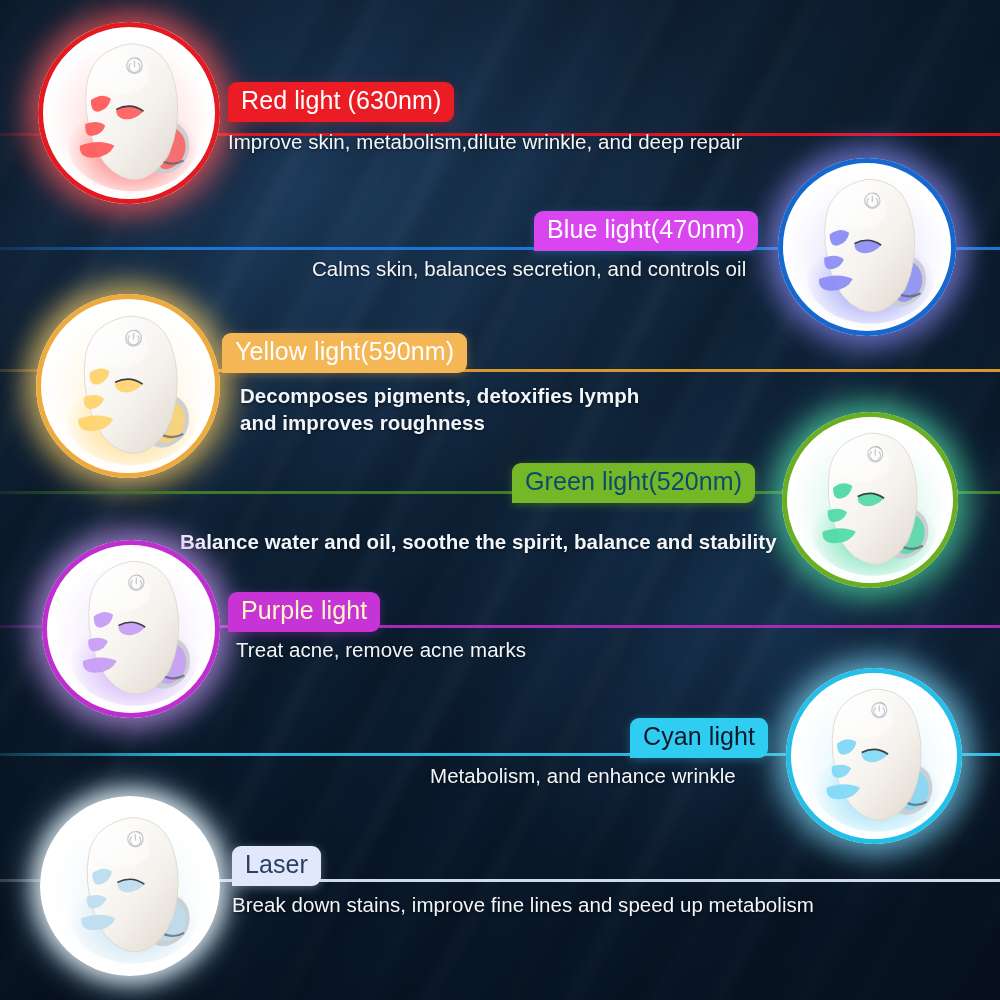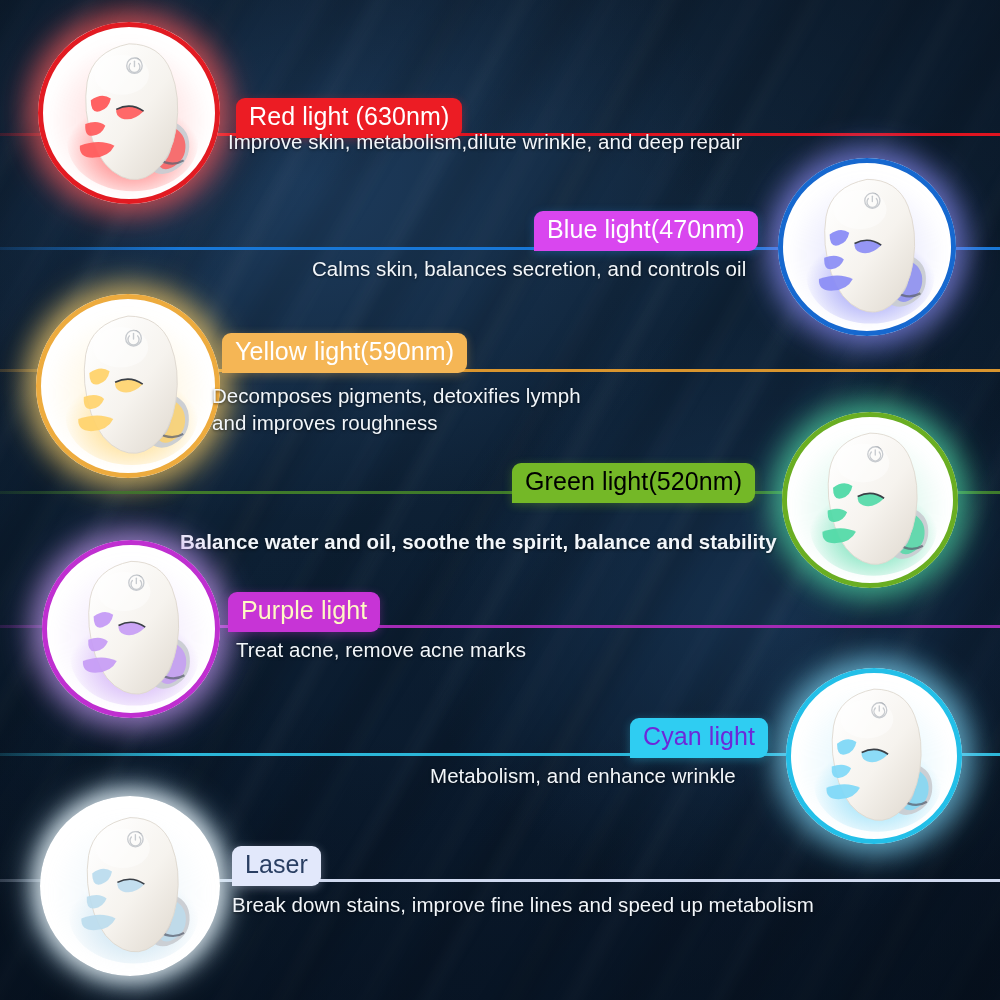--- a/index.html
+++ b/index.html
@@ -162,22 +162,22 @@
 
     <path d="M52 112 q14 -5 22 2 q-4 10 -14 11 q-9 1 -8 -13 z" fill="#ff5a5a" opacity=".92"></path>
     <path d="M46 136 q22 -8 38 0 q-6 12 -22 13 q-17 1 -16 -13 z" fill="#ff5a5a" opacity=".92"></path>
 
     <ellipse cx="92" cy="58" rx="30" ry="22" fill="#ffffff" opacity=".45"></ellipse>
   </svg>
     <div class="ring-stroke" style="border-width:5px; border-color:#e21b22;
                 "></div>
   </div>
 
-    <div class="badge" style="left:236px; top:82px; background:#ec1c24; color:#ffffff;
-                box-shadow:0 2px 10px #ec1c2455;margin-top:16px;">Red light (630nm)</div>
+    <div class="badge" style="left:228px; top:82px; background:#ec1c24; color:#ffffff;
+                box-shadow:0 2px 10px #ec1c2455;">Red light (630nm)</div>
 
     <div class="desc" style="left:228px; top:128px;">Improve skin, metabolism,dilute wrinkle, and deep repair</div>
   </div>
     <div class="row" style="top:0;">
 
     <div class="accent-line" style="top:247px; background:linear-gradient(90deg, #1877d633 0%, #1877d6 18%, #1877d6 100%);"></div>
 
   <div class="mask-wrap" style="left:778px; top:158px; width:178px; height:178px;">
     <div class="halo" style="inset:-10px; background:#8a8cf5;"></div>
     <div class="ring" style="box-shadow:0 0 26px 6px #8a8cf566;"></div>
@@ -291,21 +291,21 @@
 
     <ellipse cx="92" cy="58" rx="30" ry="22" fill="#ffffff" opacity=".45"></ellipse>
   </svg>
     <div class="ring-stroke" style="border-width:5px; border-color:#edab3e;
                 "></div>
   </div>
 
     <div class="badge" style="left:222px; top:333px; background:#f5b655; color:#ffffff;
                 box-shadow:0 2px 10px #f5b65555;">Yellow light(590nm)</div>
 
-    <div class="desc" style="left:212px; top:382px;">Decomposes pigments, detoxifies lymph
+    <div class="desc" style="left:240px; top:382px;font-weight:bold;">Decomposes pigments, detoxifies lymph
 and improves roughness</div>
   </div>
     <div class="row" style="top:0;">
 
     <div class="accent-line" style="top:491px; background:linear-gradient(90deg, #3f7a2a33 0%, #3f7a2a 18%, #3f7a2a 100%);"></div>
 
   <div class="mask-wrap" style="left:782px; top:412px; width:176px; height:176px;">
     <div class="halo" style="inset:-10px; background:#4fd9a6;"></div>
     <div class="ring" style="box-shadow:0 0 26px 6px #4fd9a666;"></div>
     <div class="inner-glow" style="inset:10px; background:radial-gradient(circle at 50% 55%, #4fd9a64d 0%, #ffffff00 68%);"></div>
@@ -352,21 +352,21 @@
 
     <path d="M52 112 q14 -5 22 2 q-4 10 -14 11 q-9 1 -8 -13 z" fill="#4fd9a6" opacity=".92"></path>
     <path d="M46 136 q22 -8 38 0 q-6 12 -22 13 q-17 1 -16 -13 z" fill="#4fd9a6" opacity=".92"></path>
 
     <ellipse cx="92" cy="58" rx="30" ry="22" fill="#ffffff" opacity=".45"></ellipse>
   </svg>
     <div class="ring-stroke" style="border-width:5px; border-color:#6aae22;
                 "></div>
   </div>
 
-    <div class="badge" style="left:512px; top:463px; background:#74b827; color:#000000;
+    <div class="badge" style="left:512px; top:463px; background:#74b827; color:#0c4a6e;
                 box-shadow:0 2px 10px #74b82755;">Green light(520nm)</div>
 
     <div class="desc" style="left:180px; top:528px;font-weight:bold;">Balance water and oil, soothe the spirit, balance and stability</div>
   </div>
     <div class="row" style="top:0;">
 
     <div class="accent-line" style="top:625px; background:linear-gradient(90deg, #a42bb533 0%, #a42bb5 18%, #a42bb5 100%);"></div>
 
   <div class="mask-wrap" style="left:42px; top:540px; width:178px; height:178px;">
     <div class="halo" style="inset:-10px; background:#c59bf5;"></div>
@@ -478,21 +478,21 @@
 
     <path d="M52 112 q14 -5 22 2 q-4 10 -14 11 q-9 1 -8 -13 z" fill="#7fd8f7" opacity=".92"></path>
     <path d="M46 136 q22 -8 38 0 q-6 12 -22 13 q-17 1 -16 -13 z" fill="#7fd8f7" opacity=".92"></path>
 
     <ellipse cx="92" cy="58" rx="30" ry="22" fill="#ffffff" opacity=".45"></ellipse>
   </svg>
     <div class="ring-stroke" style="border-width:5px; border-color:#23bfe8;
                 "></div>
   </div>
 
-    <div class="badge" style="left:630px; top:718px; background:#2fcdf2; color:#6d28d9;
+    <div class="badge" style="left:630px; top:718px; background:#2fcdf2; color:#0f172a;
                 box-shadow:0 2px 10px #2fcdf255;">Cyan light</div>
 
     <div class="desc" style="left:430px; top:762px;">Metabolism, and enhance wrinkle</div>
   </div>
     <div class="row" style="top:0;">
 
     <div class="accent-line" style="top:879px; background:linear-gradient(90deg, #cfd9ef33 0%, #cfd9ef 18%, #cfd9ef 100%);"></div>
 
   <div class="mask-wrap" style="left:40px; top:796px; width:180px; height:180px;">
     <div class="halo" style="inset:-10px; background:#bcdcee;"></div>

